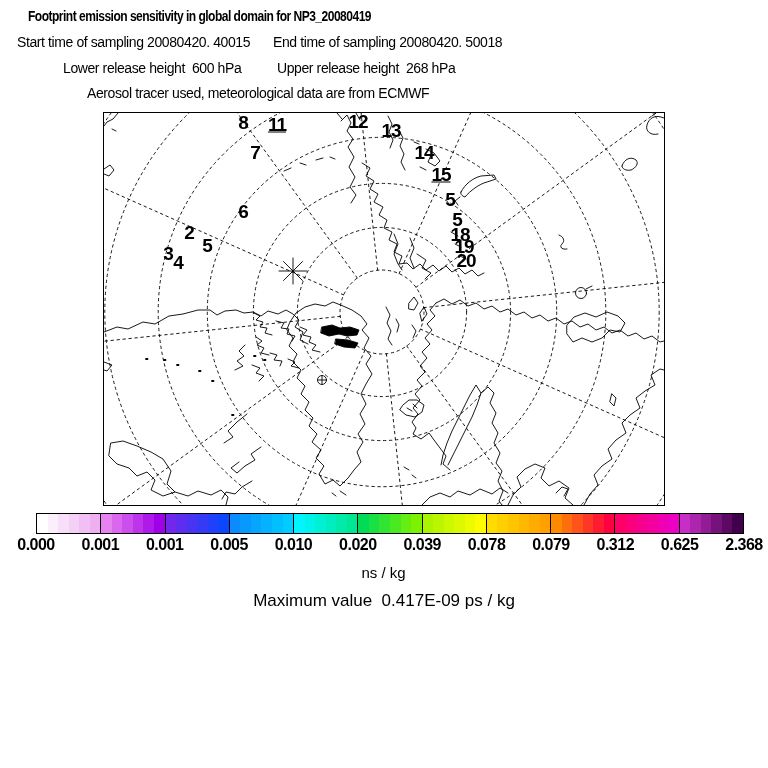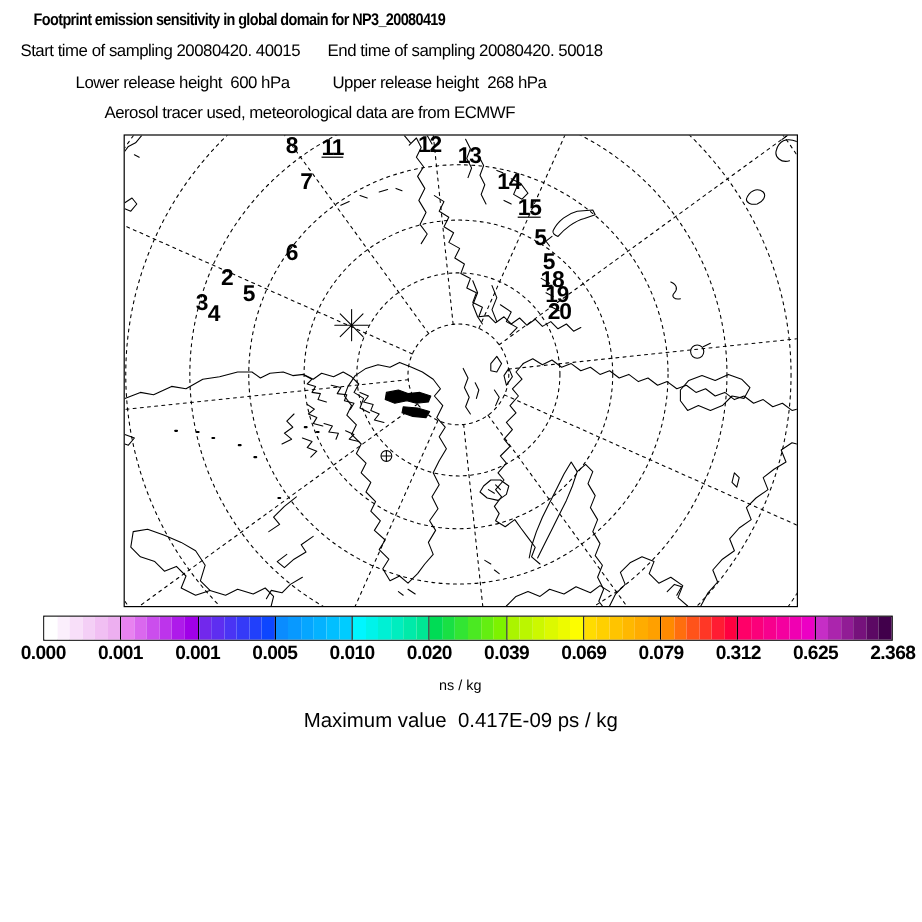--- a/index.html
+++ b/index.html
@@ -20,21 +20,21 @@
     position:absolute;left:36px;top:513px;width:708px;height:21px;
     border:1px solid #000;box-sizing:border-box;display:flex;
   }
   .cb-cell{flex:1;display:flex;border-left:1px solid #000}
   .cb-cell:first-child{border-left:none}
   .cb-sub{flex:1}
   .cb-tick{
     position:absolute;top:536px;transform:translateX(-50%);
     font-weight:bold;font-size:16px;letter-spacing:-0.5px;white-space:pre;
   }
-  #unit-label{position:absolute;left:0;right:1px;top:564px;text-align:center;font-size:12px;white-space:pre}
+  #unit-label{position:absolute;left:0;right:1px;top:564px;text-align:center;font-size:15px;white-space:pre}
   #max-value{position:absolute;left:0;right:0;top:591px;text-align:center;font-size:17px;white-space:pre}
 </style>
 </head>
 <body>
 
 <div class="abs hdr" id="fig-title" style="left:28px;top:8px">Footprint emission sensitivity in global domain for NP3_20080419</div>
 <div class="abs hdr" style="left:17px;top:34px">Start time of sampling 20080420. 40015</div>
 <div class="abs hdr" style="left:273px;top:34px">End time of sampling 20080420. 50018</div>
 <div class="abs hdr" style="left:63px;top:60px">Lower release height  600 hPa</div>
 <div class="abs hdr" style="left:277px;top:60px">Upper release height  268 hPa</div>
@@ -269,20 +269,20 @@
     </div>
   </div>
 <div id="cb-ticks">
     <div class="cb-tick" style="left: 36px;">0.000</div>
     <div class="cb-tick" style="left: 100.364px;">0.001</div>
     <div class="cb-tick" style="left: 164.727px;">0.001</div>
     <div class="cb-tick" style="left: 229.091px;">0.005</div>
     <div class="cb-tick" style="left: 293.455px;">0.010</div>
     <div class="cb-tick" style="left: 357.818px; text-align: right;">0.020</div>
     <div class="cb-tick" style="left: 422.182px;">0.039</div>
-    <div class="cb-tick" style="left: 486.545px;">0.069</div>
+    <div class="cb-tick" style="left: 486.545px;">0.078</div>
     <div class="cb-tick" style="left: 550.909px;">0.079</div>
     <div class="cb-tick" style="left: 615.273px;">0.312</div>
     <div class="cb-tick" style="left: 679.636px;">0.625</div>
     <div class="cb-tick" style="left: 744px;">2.368</div>
   </div>
 <div id="unit-label">ns / kg</div>
 <div id="max-value">Maximum value  0.417E-09 ps / kg</div>
 
 </body></html>

